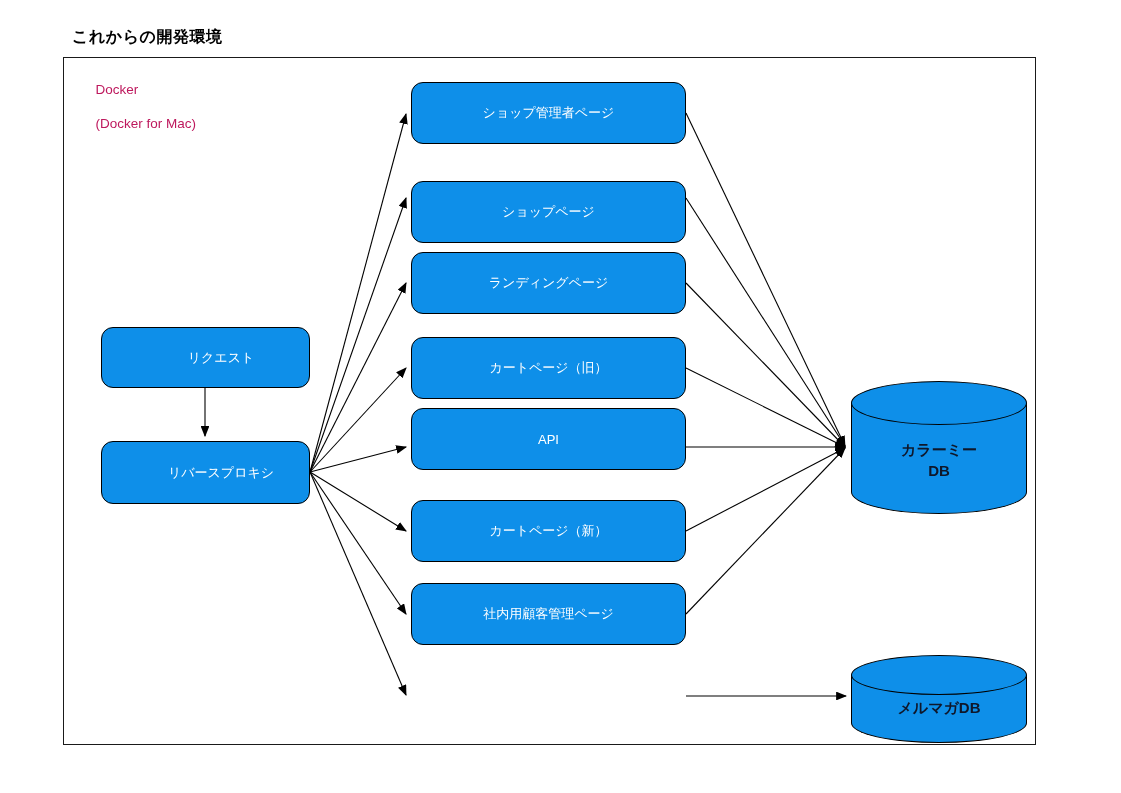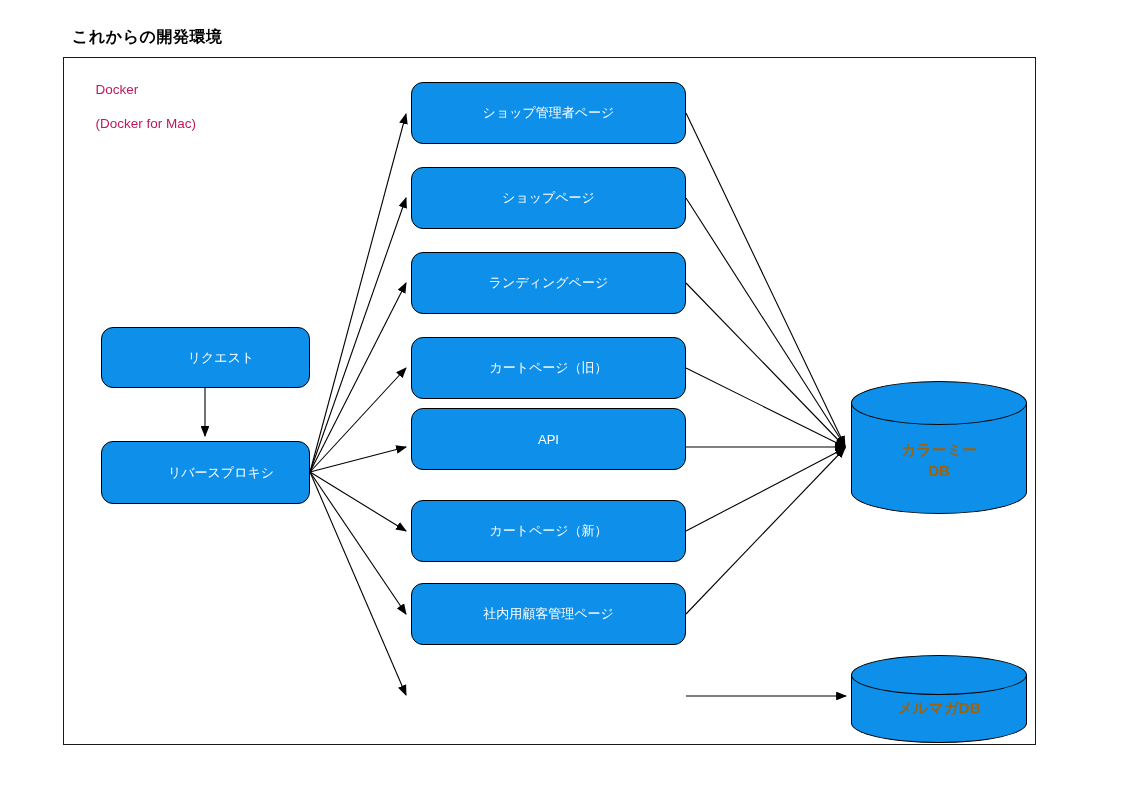--- a/index.html
+++ b/index.html
@@ -78,21 +78,21 @@
     border-radius: 50%;
     box-sizing: border-box;
   }
   .cyl-label {
     position: absolute;
     left: 0; right: 0; top: 0; bottom: 0;
     display: flex;
     flex-direction: column;
     align-items: center;
     justify-content: center;
-    color: #a16207;
+    color: #0f172a;
     font-weight: bold;
     font-size: 15px;
     line-height: 21px;
     text-align: center;
     z-index: 4;
   }
   
   .cyl-colorme { left: 851px; top: 381px; width: 176px; height: 133px; }
   .cyl-colorme .cyl-top  { height: 44px; }
   .cyl-colorme .cyl-body { top: 22px; bottom: 0; border-radius: 0 0 50% 50% / 0 0 22px 22px; }
@@ -149,21 +149,21 @@
   <div class="node node-left" style="top:327px; height:61px;">
     <span>リクエスト</span>
   </div>
   <div class="node node-left" style="top:441px; height:63px;">
     <span>リバースプロキシ</span>
   </div>
 
   <div class="node node-mid" style="top:82px;">
     <span>ショップ管理者ページ</span>
   </div>
-  <div class="node node-mid" style="top:167px;">
+  <div class="node node-mid" style="top:181px;">
     <span>ショップページ</span>
   </div>
   <div class="node node-mid" style="top:252px;">
     <span>ランディングページ</span>
   </div>
   <div class="node node-mid" style="top:337px;font-family:Liberation Serif, serif;">
     <span>カートページ（旧）</span>
   </div>
   <div class="node node-mid" style="top:408px;">
     <span>API</span>

